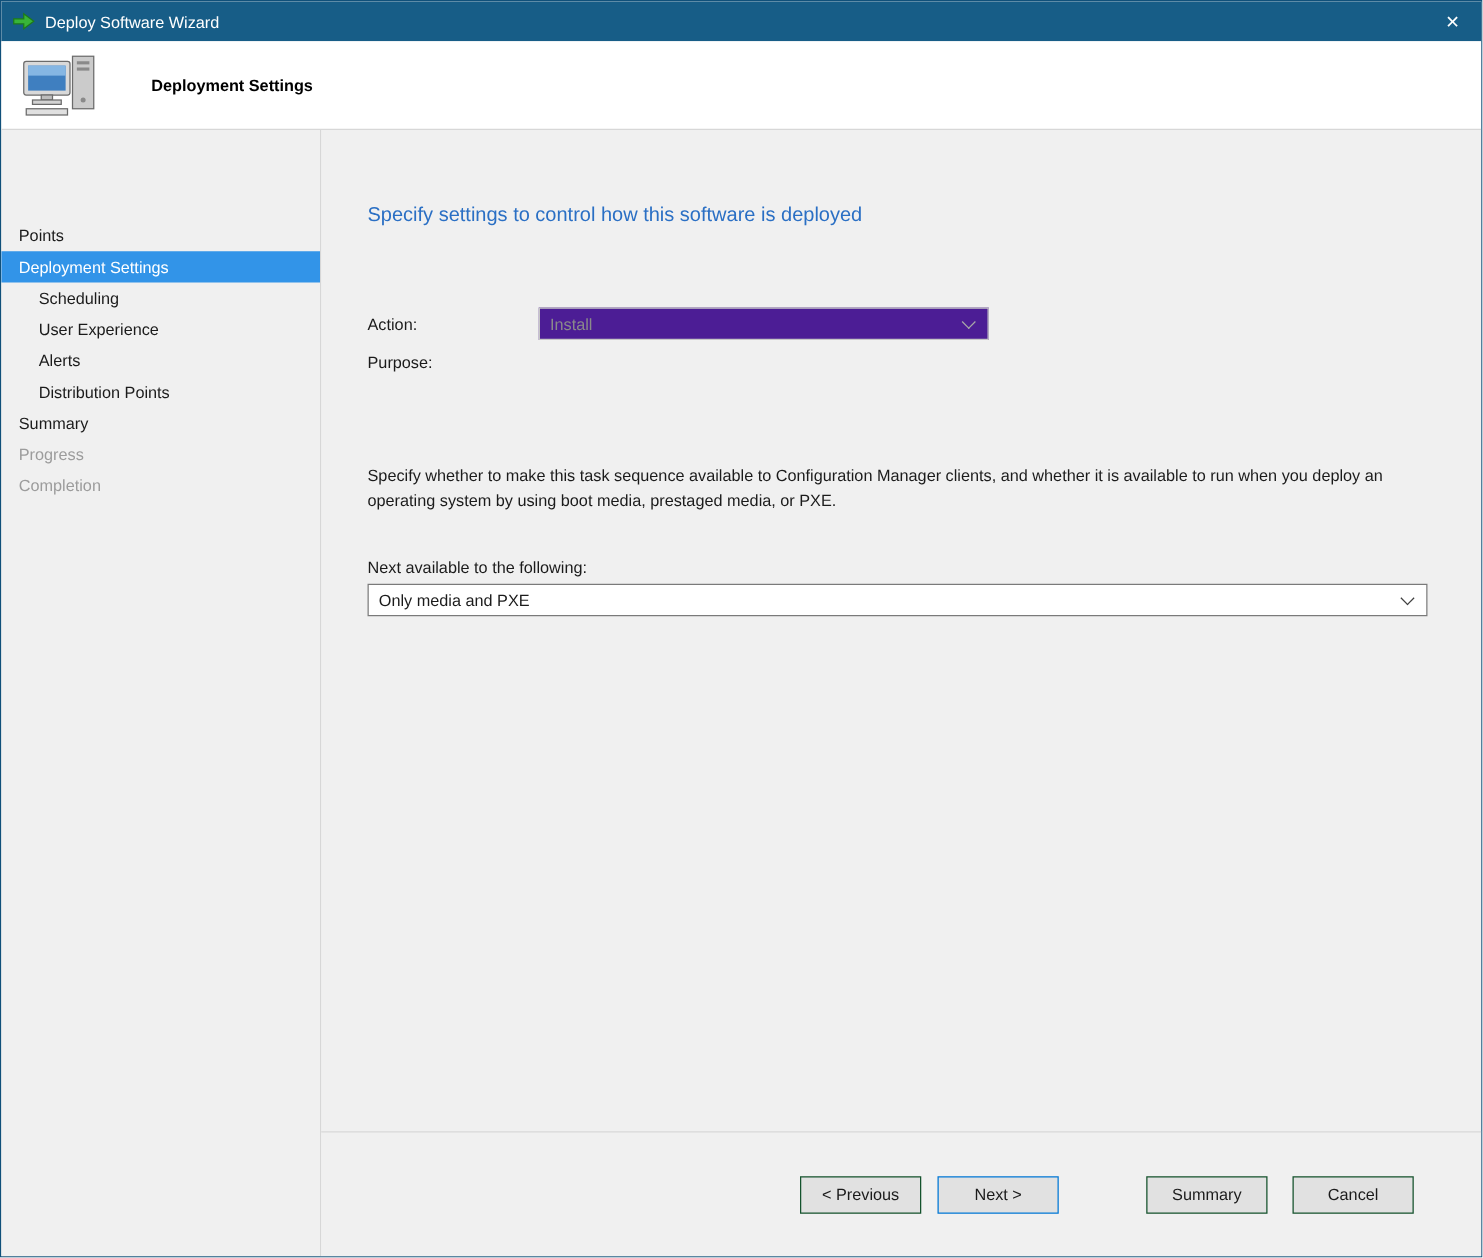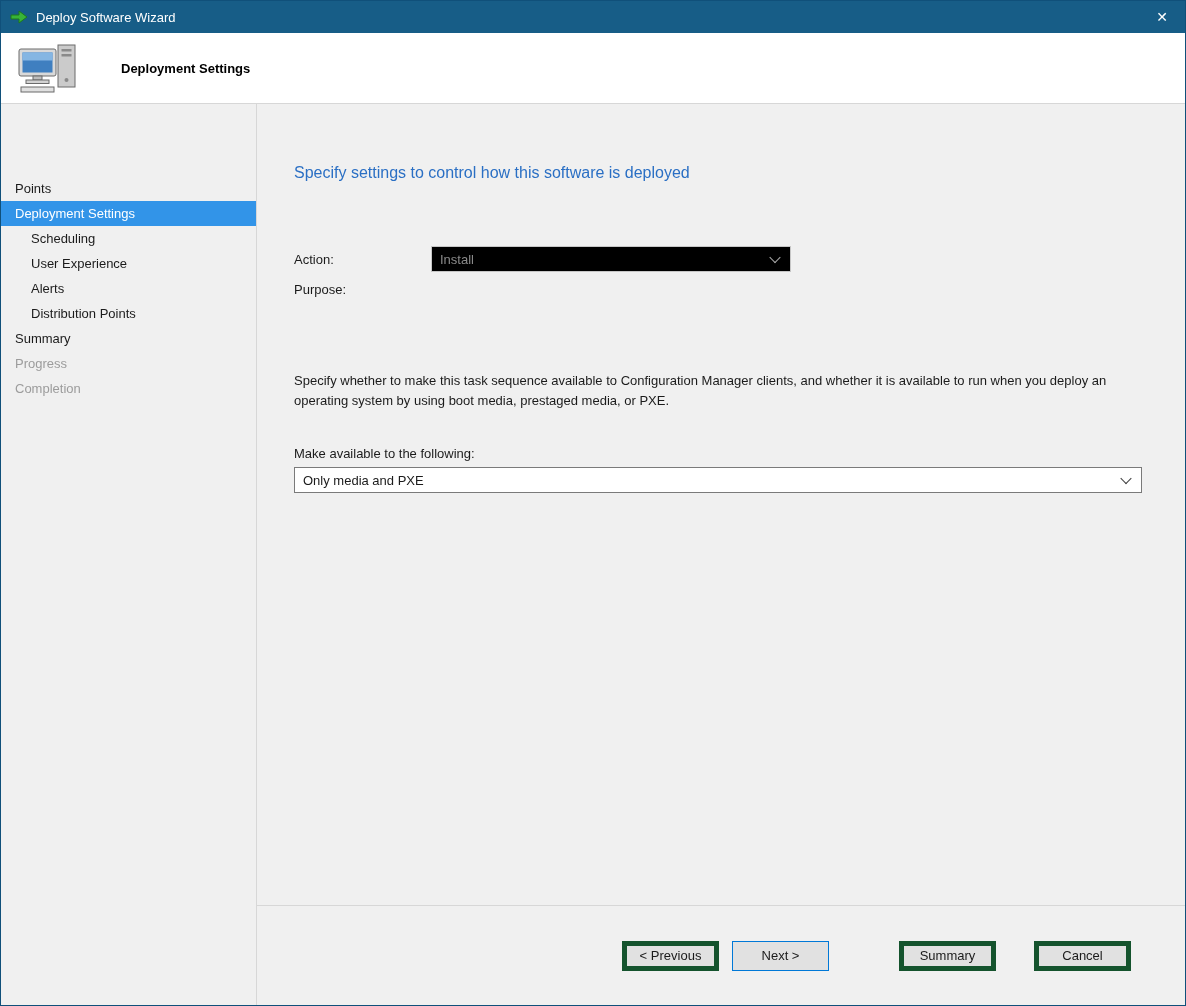--- a/index.html
+++ b/index.html
@@ -83,21 +83,21 @@
     cursor: default;
   }
   .combo .chev {
     position: absolute; right: 11px; top: 50%;
     width: 8px; height: 8px;
     border-right: 1.5px solid #404040;
     border-bottom: 1.5px solid #404040;
     transform: translateY(-68%) rotate(45deg);
   }
   .combo.disabled-combo {
-    background: #000000;
+    background: #4c1d95;
     border-color: #c6c6c6;
     color: #8a8a8a;
     align-items: center;
   }
   .combo.disabled-combo .chev {
     border-right-color: #a8a8a8;
     border-bottom-color: #a8a8a8;
   }
   .combo.wide { width: 100%; margin-top: 6px; }
 
@@ -114,29 +114,29 @@
     position: absolute; left: 0; right: 0; bottom: 0;
     height: 100px;
     border-top: 1px solid #d7d7d7;
     background: #f0f0f0;
     display: flex; align-items: center; justify-content: flex-end;
     padding-right: 54px;
   }
   .btn {
     min-width: 97px; height: 30px;
     background: #e1e1e1;
-    border: 5px solid #14532d;
+    border: 1px solid #14532d;
     font-family: inherit; font-size: 13px; color: #1b1b1b;
     display: inline-flex; align-items: center; justify-content: center;
     cursor: default;
   }
   .btn.default { border: 1px solid #0078d7; }
   .btn.m-next { margin-left: 13px; }
   .btn.m-summary { margin-left: 70px; }
-  .btn.m-cancel { margin-left: 38px; }
+  .btn.m-cancel { margin-left: 20px; }
 </style>
 </head>
 <body>
 
 <div class="window">
 
   <div class="titlebar">
     <span class="tb-icon">
       <svg width="18" height="16" viewBox="0 0 18 16">
         <path d="M1 6 L9 6 L9 2 L17 8 L9 14 L9 10 L1 10 Z" fill="#38b438" stroke="#1d7a1a" stroke-width="1"></path>
@@ -192,21 +192,21 @@
             <span class="chev"></span>
           </div>
         </div>
 
         <div class="form-row">
           <span class="form-label">Purpose:</span>
         </div>
 
         <p class="description">Specify whether to make this task sequence available to Configuration Manager clients, and whether it is available to run when you deploy an operating system by using boot media, prestaged media, or PXE.</p>
 
-        <div class="avail-label">Make available to the following:</div>
+        <div class="avail-label">Next available to the following:</div>
         <div class="combo wide">
           <span class="combo-value">Only media and PXE</span>
           <span class="chev"></span>
         </div>
 
       </div>
 
       <div class="footer">
         <button class="btn">&lt; Previous</button>
         <button class="btn default m-next">Next &gt;</button>

